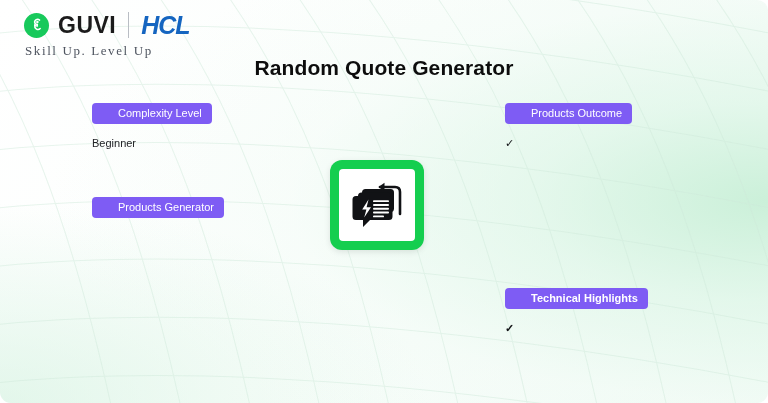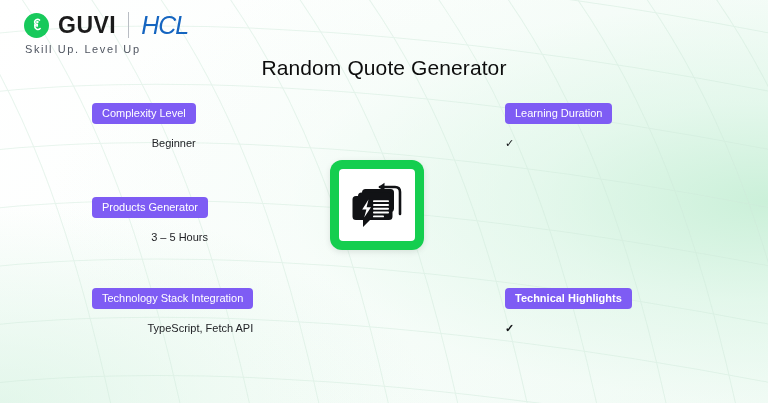--- a/index.html
+++ b/index.html
@@ -13,20 +13,21 @@
 
   .slide {
     position:relative;
     width:768px;
     height:403px;
     overflow:hidden;
     background:
       radial-gradient(120% 95% at 100% 50%, rgba(196,238,212,0.85) 0%, rgba(214,244,226,0.55) 26%, rgba(238,250,243,0.30) 52%, rgba(255,255,255,0) 78%),
       radial-gradient(90% 80% at 0% 100%, rgba(205,240,219,0.55) 0%, rgba(255,255,255,0) 62%),
       linear-gradient(120deg, #ffffff 0%, #fbfefc 45%, #f1fbf5 100%);
+    border-radius: 11px;
   }
 
   
   .grid-layer {
     position:absolute;
     inset:-6%;
     pointer-events:none;
     opacity:0.85;
   }
   .grid-layer svg { width:100%; height:100%; display:block; }
@@ -61,63 +62,63 @@
     line-height:1;
   }
   .divider-bar {
     width:1px;
     height:26px;
     background:#b9bdc4;
     margin:0 3px;
   }
   .hcl-word {
     font-size:25px;
-    font-weight:normal;
+    font-weight:bold;
     font-style:italic;
     letter-spacing:-1px;
     color:#1565c0;
     line-height:1;
   }
   .tagline {
-    font-size:11px;
+    font-size:13px;
     letter-spacing:1.6px;
     color:#4f5560;
     margin-left:1px;
     margin-top:3px;
+    font-family:Liberation Serif, serif;
   }
 
   
   .slide-title {
     position:absolute;
     top:56px;
     left:0; right:0;
     text-align:center;
     font-size:21px;
-    font-weight:normal;
+    font-weight:bold;
     color:#0d0d0d;
     letter-spacing:0.1px;
   }
 
   
   .badge {
     display:inline-block;
     background:#7e5cf4;
     color:#ffffff;
     font-size:11px;
-    padding:4px 10px 5px 10px;
+    padding:4px 10px 5px 26px;
     border-radius:4px;
     line-height:1.1;
     white-space:nowrap;
   }
   .body-text {
     font-size:11px;
     color:#222327;
     line-height:1.35;
     margin-top:12px;
-    text-align:right;
   }
 
   .block { position:absolute; }
   .b-complexity { left:92px;  top:103px; }
   .b-duration   { left:92px;  top:197px; }
   .b-techstack  { left:92px;  top:288px; }
   .b-outcome    { left:505px; top:103px; width:230px; }
   .b-highlights { left:505px; top:288px; width:250px;font-weight:bold; }
 
   .bullet-row {
@@ -213,30 +214,25 @@
 
   <div class="slide-title">Random Quote Generator</div>
 
   <div class="block b-complexity">
     <span class="badge">Complexity Level</span>
     <div class="body-text">Beginner</div>
   </div>
 
   <div class="block b-duration">
     <span class="badge">Products Generator</span>
-    <div class="body-text">3 – 5 Hours</div>
-  </div>
-
-  <div class="block b-techstack">
-    <span class="badge">Technology Stack Integration</span>
-    <div class="body-text">TypeScript, Fetch API</div>
-  </div>
+  </div>
+
 
   <div class="block b-outcome">
-    <span class="badge">Learning Duration</span>
+    <span class="badge">Products Outcome</span>
     <div class="bullet-row">
       <span class="check-icon">✓</span>
     </div>
   </div>
 
   <div class="block b-highlights">
     <span class="badge">Technical Highlights</span>
     <div class="bullet-row">
       <span class="check-icon">✓</span>
     </div>

